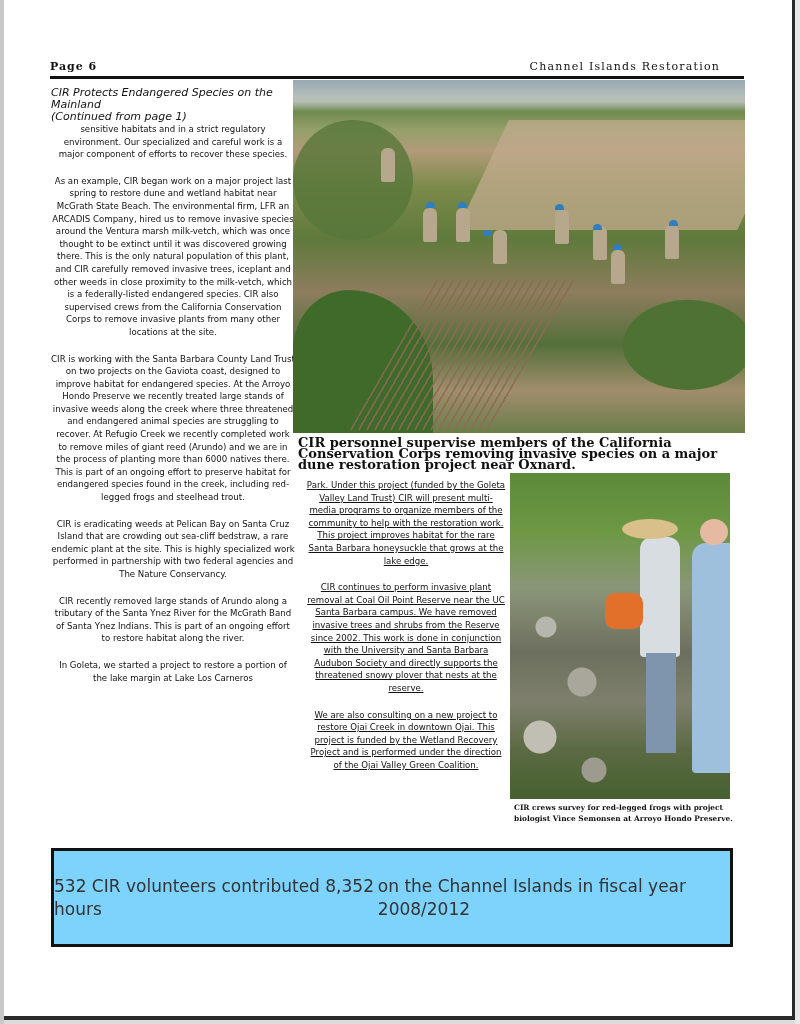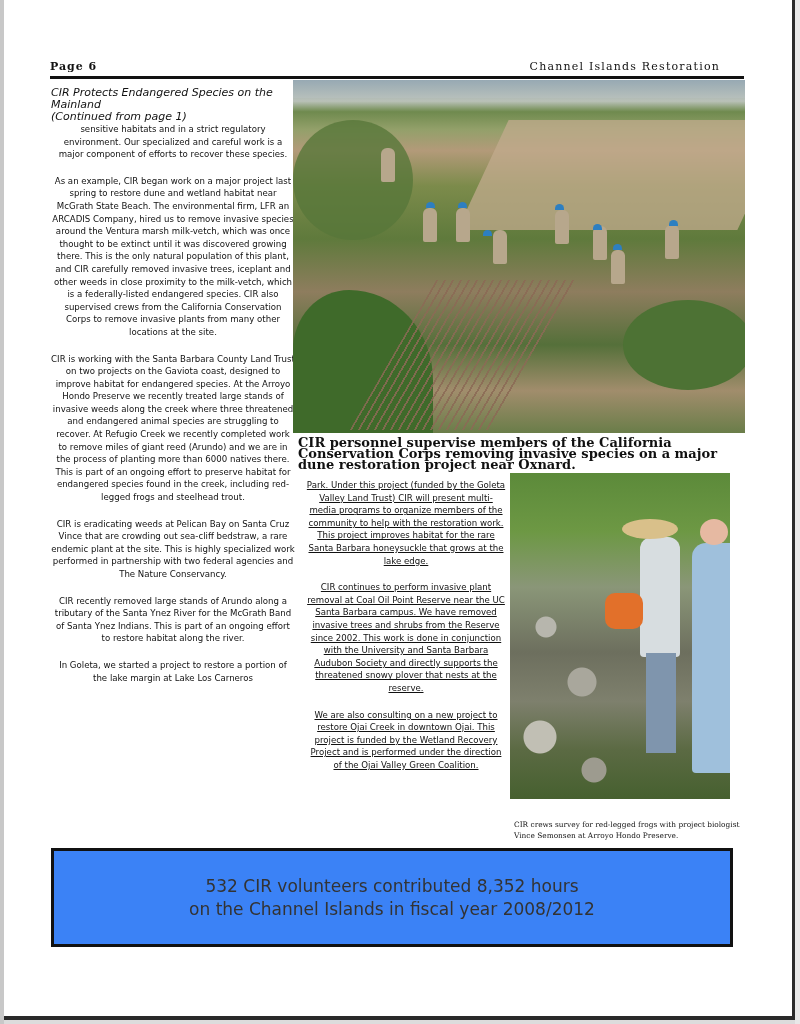--- a/index.html
+++ b/index.html
@@ -48,24 +48,24 @@
                 radial-gradient(circle at 60% 45%, #a9a79c 0 14px, transparent 15px),
                 radial-gradient(circle at 25% 70%, #c1bfb4 0 16px, transparent 17px),
                 radial-gradient(circle at 70% 85%, #9d9b8f 0 12px, transparent 13px); }
   .photo2 .hat { position:absolute; left:112px; top:46px; width:56px; height:20px; background:#d9c08a; border-radius:50%; }
   .photo2 .p1 { position:absolute; left:130px; top:64px; width:40px; height:120px; background:#d7dde0; border-radius:12px 12px 4px 4px; }
   .photo2 .p1legs { position:absolute; left:136px; top:180px; width:30px; height:100px; background:#7f95ad; }
   .photo2 .p2 { position:absolute; left:95px; top:120px; width:38px; height:36px; background:#e2702a; border-radius:10px; }
   .photo2 .p3 { position:absolute; left:182px; top:70px; width:40px; height:230px; background:#9fc0dc; border-radius:14px 0 0 4px; }
   .photo2 .p3head { position:absolute; left:190px; top:46px; width:28px; height:26px; background:#e6b9a2; border-radius:50%; }
 
-  .cap2 { position:absolute; left:514px; top:820px; width:230px; font-family:"DejaVu Serif", serif; font-weight:normal; font-size:7.4px; line-height:10.5px; color:#111; }
+  .cap2 { position:absolute; left:514px; top:803px; width:230px; font-family:"DejaVu Serif", serif; font-weight:bold; font-size:7.4px; line-height:10.5px; color:#111; }
 
-  .callout { position:absolute; left:51px; top:848px; width:682px; height:99px; border:3px solid #111; box-sizing:border-box; background:#3b82f6;
-    display:flex; flex-direction:column; align-items:center; justify-content:center; }
+  .callout { position:absolute; left:51px; top:848px; width:682px; height:99px; border:3px solid #111; box-sizing:border-box; background:#7dd3fc;
+    display:flex; flex-direction:row; align-items:center; justify-content:center; }
   .callout span { display:block; font-family:"DejaVu Sans", sans-serif; font-size:17px; line-height:23px; color:#333; }
 </style>
 </head>
 <body>
 
 <div class="frame-edge-left"></div>
 <div class="frame-edge-right"></div>
 
 <div class="page">
 </div>
@@ -76,21 +76,21 @@
 
 <div class="kicker">
   <div>CIR Protects Endangered Species on the Mainland</div>
   <div>(Continued from page 1)</div>
 </div>
 
 <div class="col col-left">
   <p>sensitive habitats and in a strict regulatory environment.  Our specialized and careful work is a major component of efforts to recover these species.</p>
   <p>As an example, CIR began work on a major project last spring to restore dune and wetland habitat near McGrath State Beach.  The environmental firm, LFR an ARCADIS Company, hired us to remove invasive species around the Ventura marsh milk-vetch, which was once thought to be extinct until it was discovered growing there.  This is the only natural population of this plant, and CIR carefully removed invasive trees, iceplant and other weeds in close proximity to the milk-vetch, which is a federally-listed endangered species.  CIR also supervised crews from the California Conservation Corps to remove invasive plants from many other locations at the site.</p>
   <p>CIR is working with the Santa Barbara County Land Trust on two projects on the Gaviota coast, designed to improve habitat for endangered species.  At the Arroyo Hondo Preserve we recently treated large stands of invasive weeds along the creek where three threatened and endangered animal species are struggling to recover.  At Refugio Creek we recently completed work to remove miles of giant reed (Arundo) and we are in the process of planting more than 6000 natives there.  This is part of an ongoing effort to preserve habitat for endangered species found in the creek, including red-legged frogs and steelhead trout.</p>
-  <p>CIR is eradicating weeds at Pelican Bay on Santa Cruz Vince that are crowding out sea-cliff bedstraw, a rare endemic plant at the site.  This is highly specialized work performed in partnership with two federal agencies and The Nature Conservancy.</p>
+  <p>CIR is eradicating weeds at Pelican Bay on Santa Cruz Island that are crowding out sea-cliff bedstraw, a rare endemic plant at the site.  This is highly specialized work performed in partnership with two federal agencies and The Nature Conservancy.</p>
   <p>CIR recently removed large stands of Arundo along a tributary of the Santa Ynez River for the McGrath Band of Santa Ynez Indians.  This is part of an ongoing effort to restore habitat along the river.</p>
   <p>In Goleta, we started a project to restore a portion of the lake margin at Lake Los Carneros</p>
 </div>
 
 <div class="photo1" title="Conservation Corps crew in blue hard hats removing invasive plants on dunes">
   <div class="sky"></div>
   <div class="bush3"></div>
   <div class="trail"></div>
   <div class="bush1"></div>
   <div class="bush2"></div>

